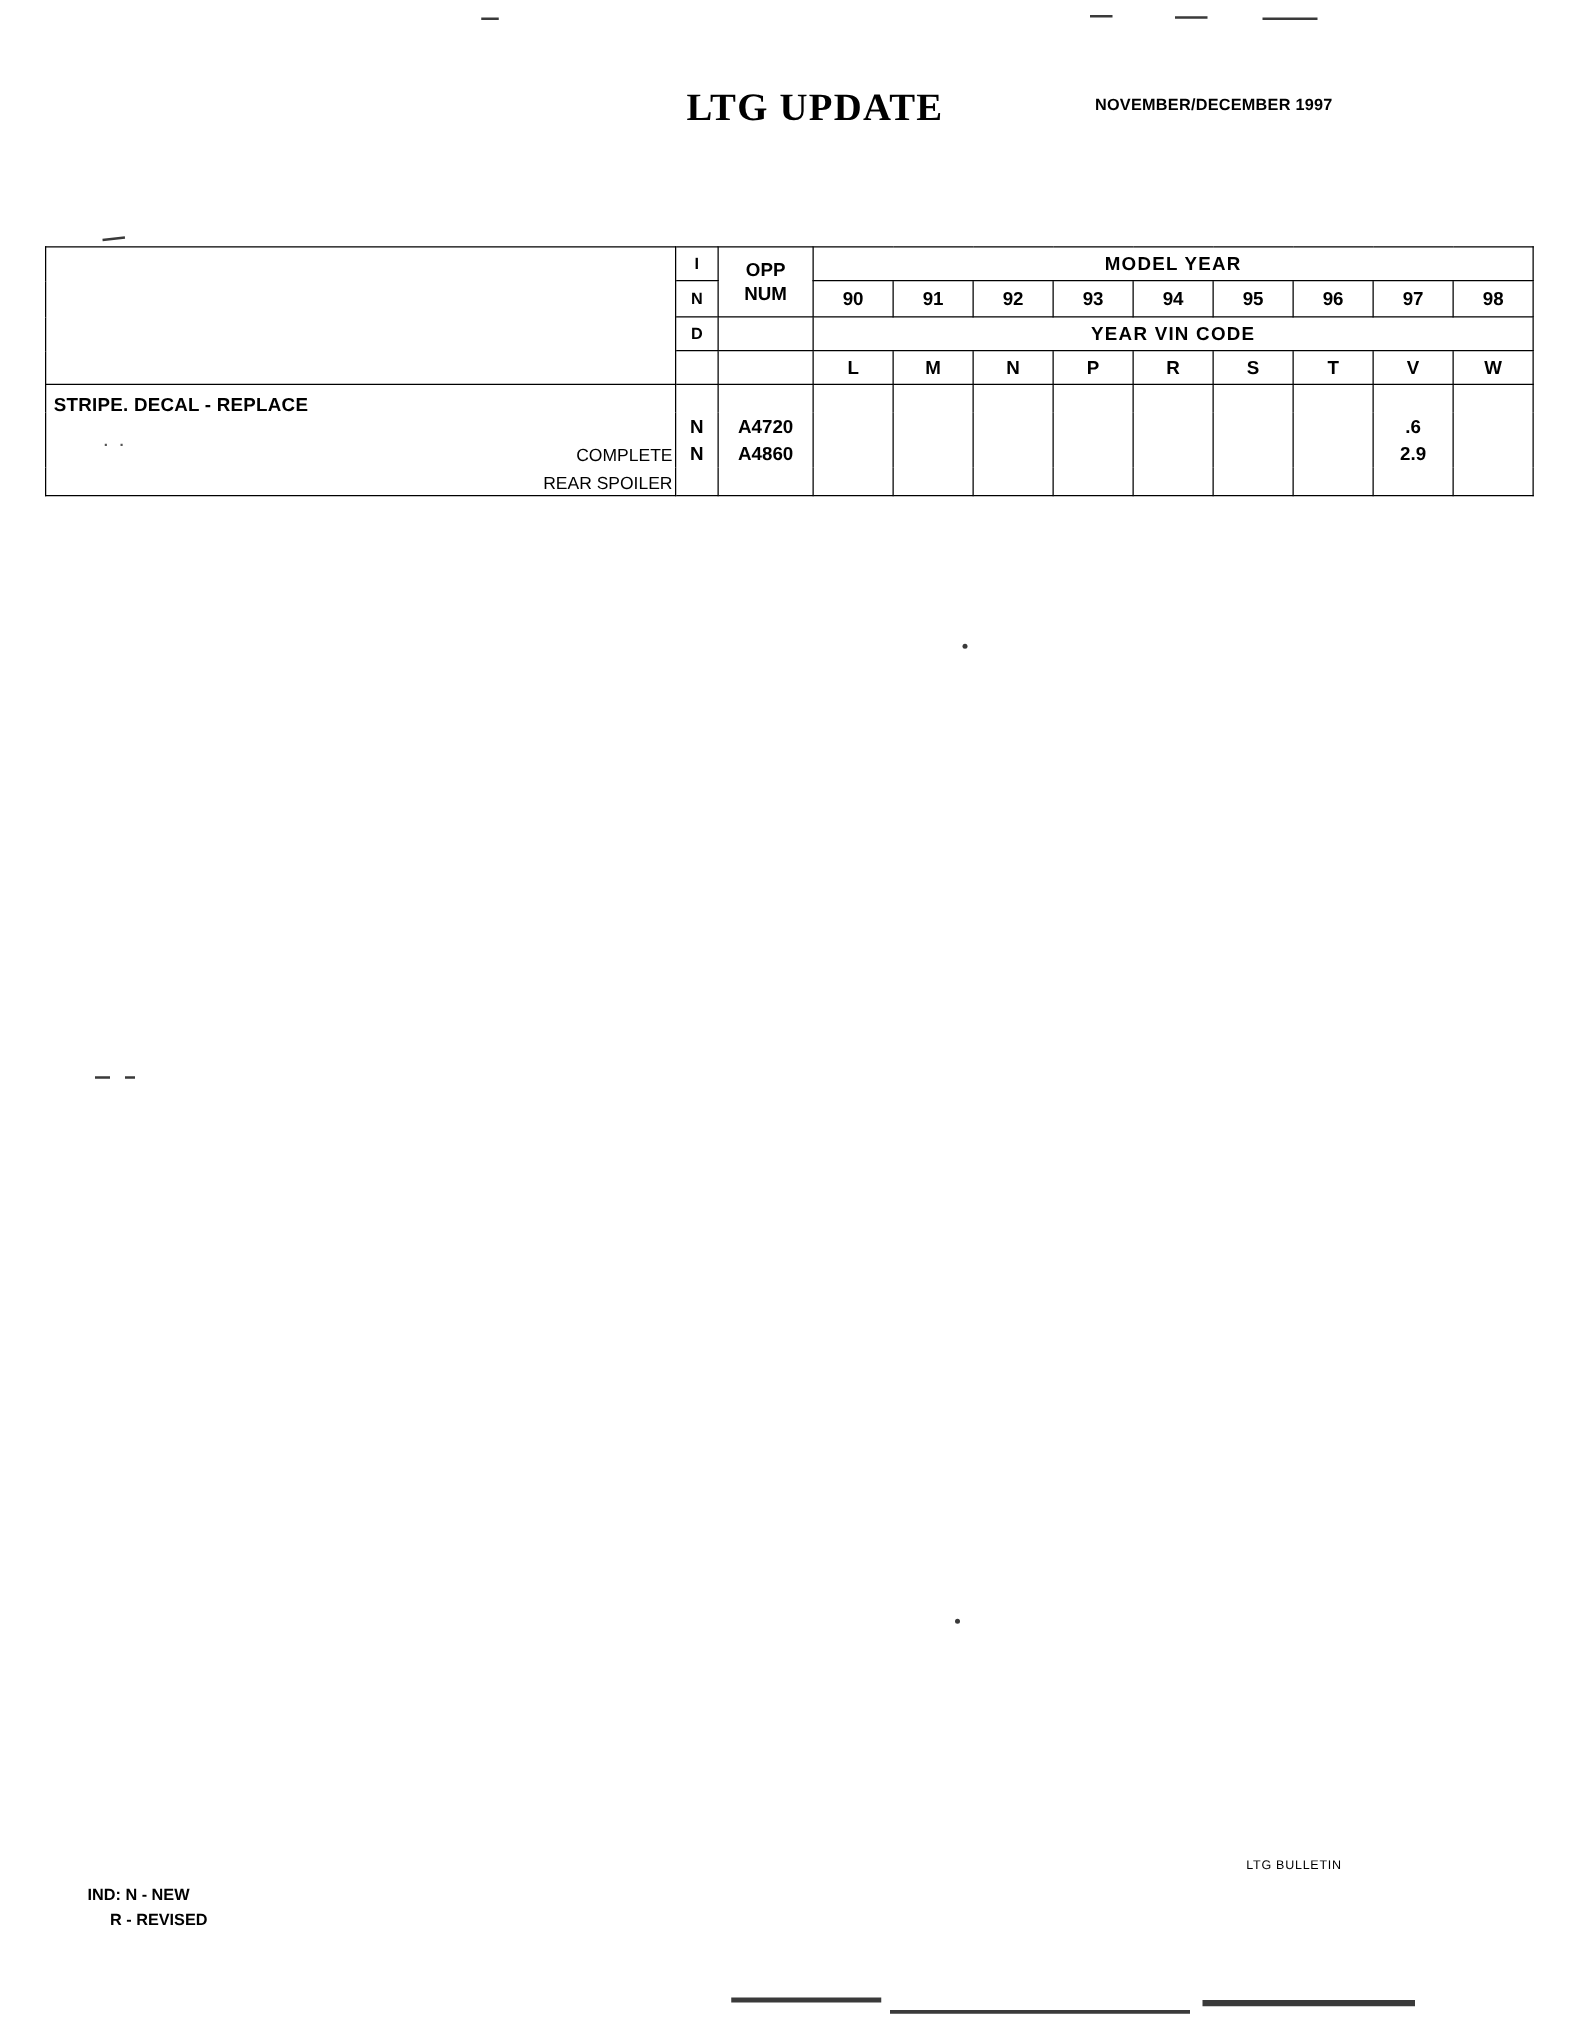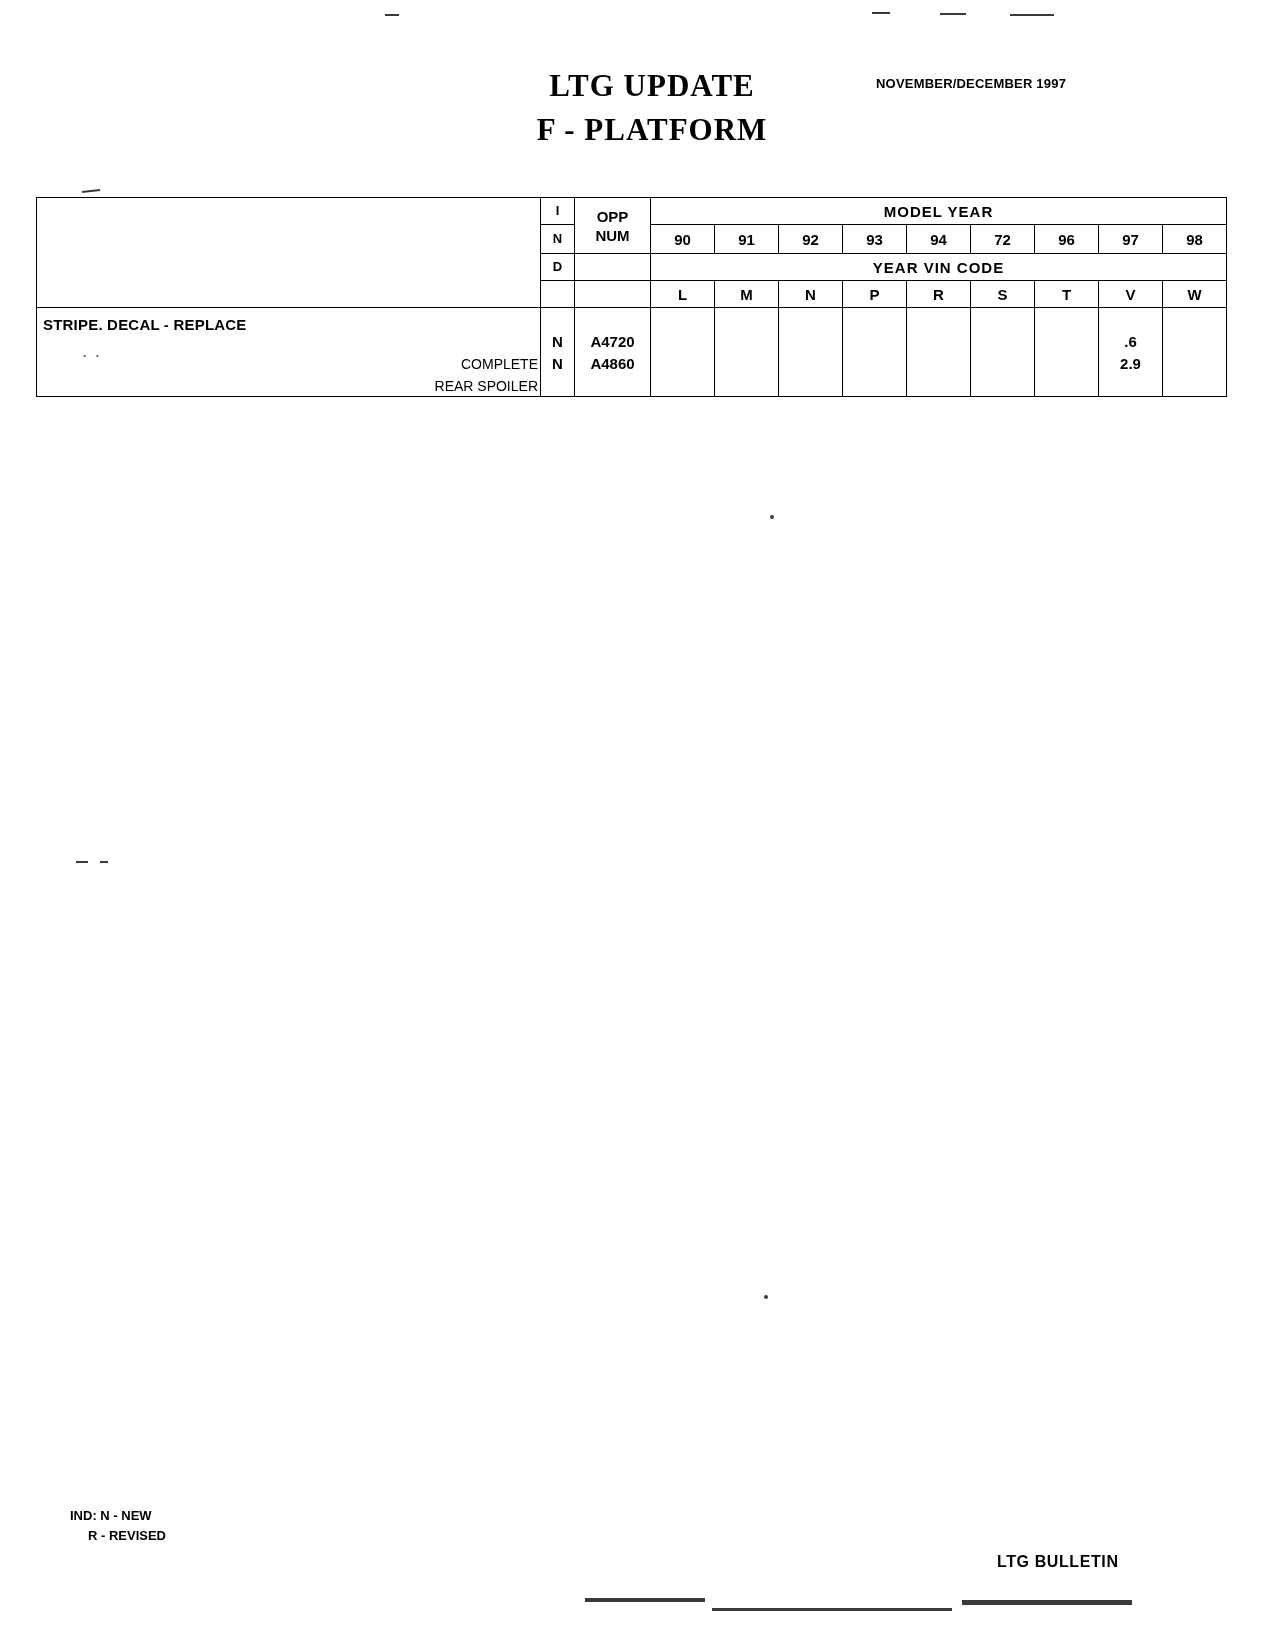--- a/index.html
+++ b/index.html
@@ -146,23 +146,23 @@
     left: 70px;
     top: 1506px;
     font-size: 13px;
     font-weight: bold;
     line-height: 20px;
   }
   #footer-ind .line2 { padding-left: 18px; }
   #footer-bulletin {
     position: absolute;
     left: 997px;
-    top: 1553px;
-    font-size: 16px;
-    font-weight: bold;
+    top: 1487px;
+    font-size: 10px;
+    font-weight: normal;
     letter-spacing: 0.6px;
   }
 </style>
 </head>
 <body>
 
 <div class="artifact" id="artifact-top-left"></div>
 <div class="artifact" id="artifact-top-a"></div>
 <div class="artifact" id="artifact-top-b"></div>
 <div class="artifact" id="artifact-top-c"></div>
@@ -170,21 +170,20 @@
 <div class="artifact" id="artifact-left-mid2"></div>
 <div class="artifact" id="artifact-dot-1"></div>
 <div class="artifact" id="artifact-dot-2"></div>
 <div class="artifact" id="artifact-bottom-a"></div>
 <div class="artifact" id="artifact-bottom-b"></div>
 <div class="artifact" id="artifact-bottom-c"></div>
 <div class="artifact" id="artifact-table-nub"></div>
 
 <div id="doc-title-block">
   <div class="doc-title">LTG  UPDATE</div>
-  <div class="doc-title">F - PLATFORM</div>
 </div>
 <div id="issue-date">NOVEMBER/DECEMBER 1997</div>
 
 <table id="labor-table">
     <colgroup>
       <col class="col-desc">
       <col class="col-ind">
       <col class="col-opp">
       <col class="col-yr">
       <col class="col-yr">
@@ -206,21 +205,21 @@
         </td>
         <td colspan="9" class="hdr-modelyear">MODEL  YEAR</td>
       </tr>
       <tr>
         <td class="hdr-ind-cell">N</td>
         <td class="hdr-year-num">90</td>
         <td class="hdr-year-num">91</td>
         <td class="hdr-year-num">92</td>
         <td class="hdr-year-num">93</td>
         <td class="hdr-year-num">94</td>
-        <td class="hdr-year-num">72</td>
+        <td class="hdr-year-num">95</td>
         <td class="hdr-year-num">96</td>
         <td class="hdr-year-num">97</td>
         <td class="hdr-year-num">98</td>
       </tr>
       <tr>
         <td class="hdr-ind-cell">D</td>
         <td style="border-top: none;"></td>
         <td colspan="9" class="hdr-vincode">YEAR  VIN  CODE</td>
       </tr>
       <tr>

